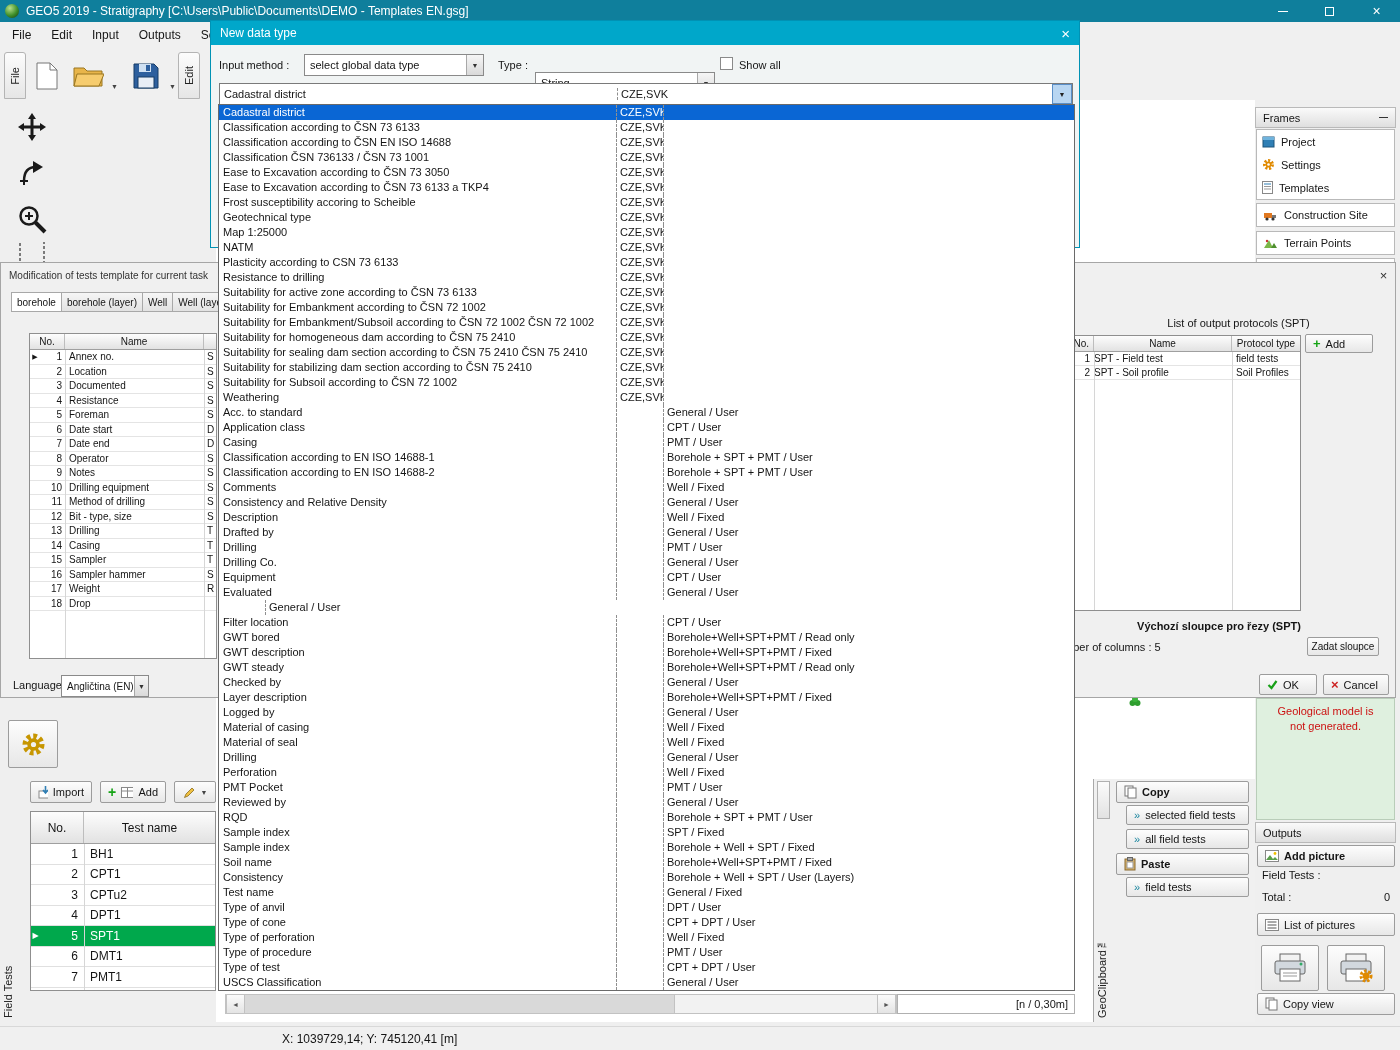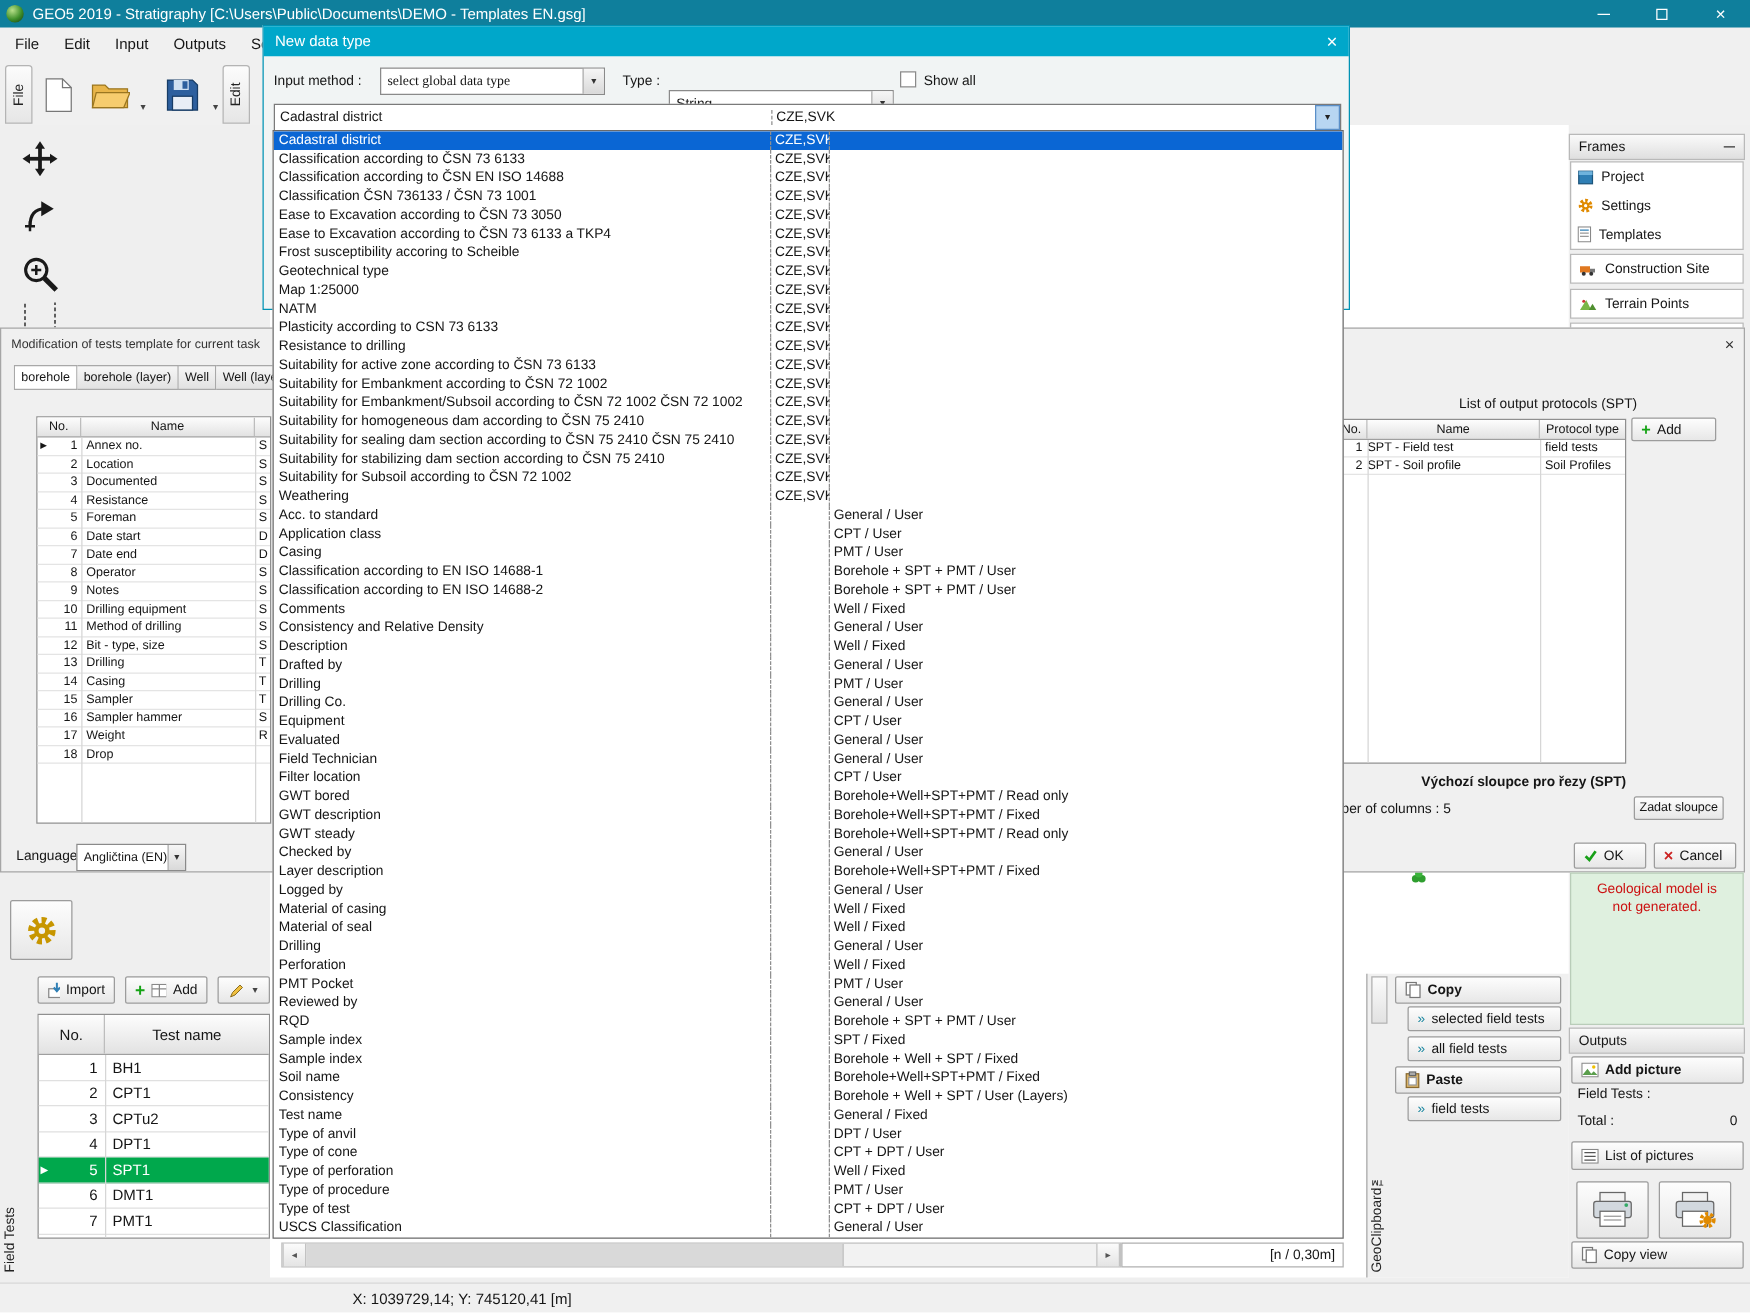--- a/index.html
+++ b/index.html
@@ -494,21 +494,21 @@
       </div>
     <div class="vline" style="left:53px;top:32px;bottom:0;"></div>
   </div>
 
   <div class="abs" id="new-dlg">
     <div id="dlg-titlebar">
       <span>New data type</span>
       <span class="dlg-close">×</span>
     </div>
     <span class="flabel" style="left:8px;top:38px;">Input method :</span>
-    <div class="select" style="left:93px;top:33px;width:180px;font-family:Liberation Serif, serif;">
+    <div class="select" style="left:93px;top:33px;width:180px;">
       <span>select global data type</span>
       <span class="sel-caret">▼</span>
     </div>
     <span class="flabel" style="left:287px;top:38px;">Type :</span>
     <div class="select" style="left:324px;top:51px;width:180px;">
       <span>String</span>
       <span class="sel-caret">▼</span>
     </div>
     <div class="checkbox" style="left:509px;top:36px;"></div>
     <span class="flabel" style="left:528px;top:38px;">Show all</span>
@@ -679,21 +679,20 @@
         <span class="dd-c1">Equipment</span>
         <span class="dd-c2"></span>
         <span class="dd-c3">CPT / User</span>
       </div>
       <div class="dd-row">
         <span class="dd-c1">Evaluated</span>
         <span class="dd-c2"></span>
         <span class="dd-c3">General / User</span>
       </div>
       <div class="dd-row">
-        <span class="dd-c1">Field Technician</span>
         <span class="dd-c2"></span>
         <span class="dd-c3">General / User</span>
       </div>
       <div class="dd-row">
         <span class="dd-c1">Filter location</span>
         <span class="dd-c2"></span>
         <span class="dd-c3">CPT / User</span>
       </div>
       <div class="dd-row">
         <span class="dd-c1">GWT bored</span>

